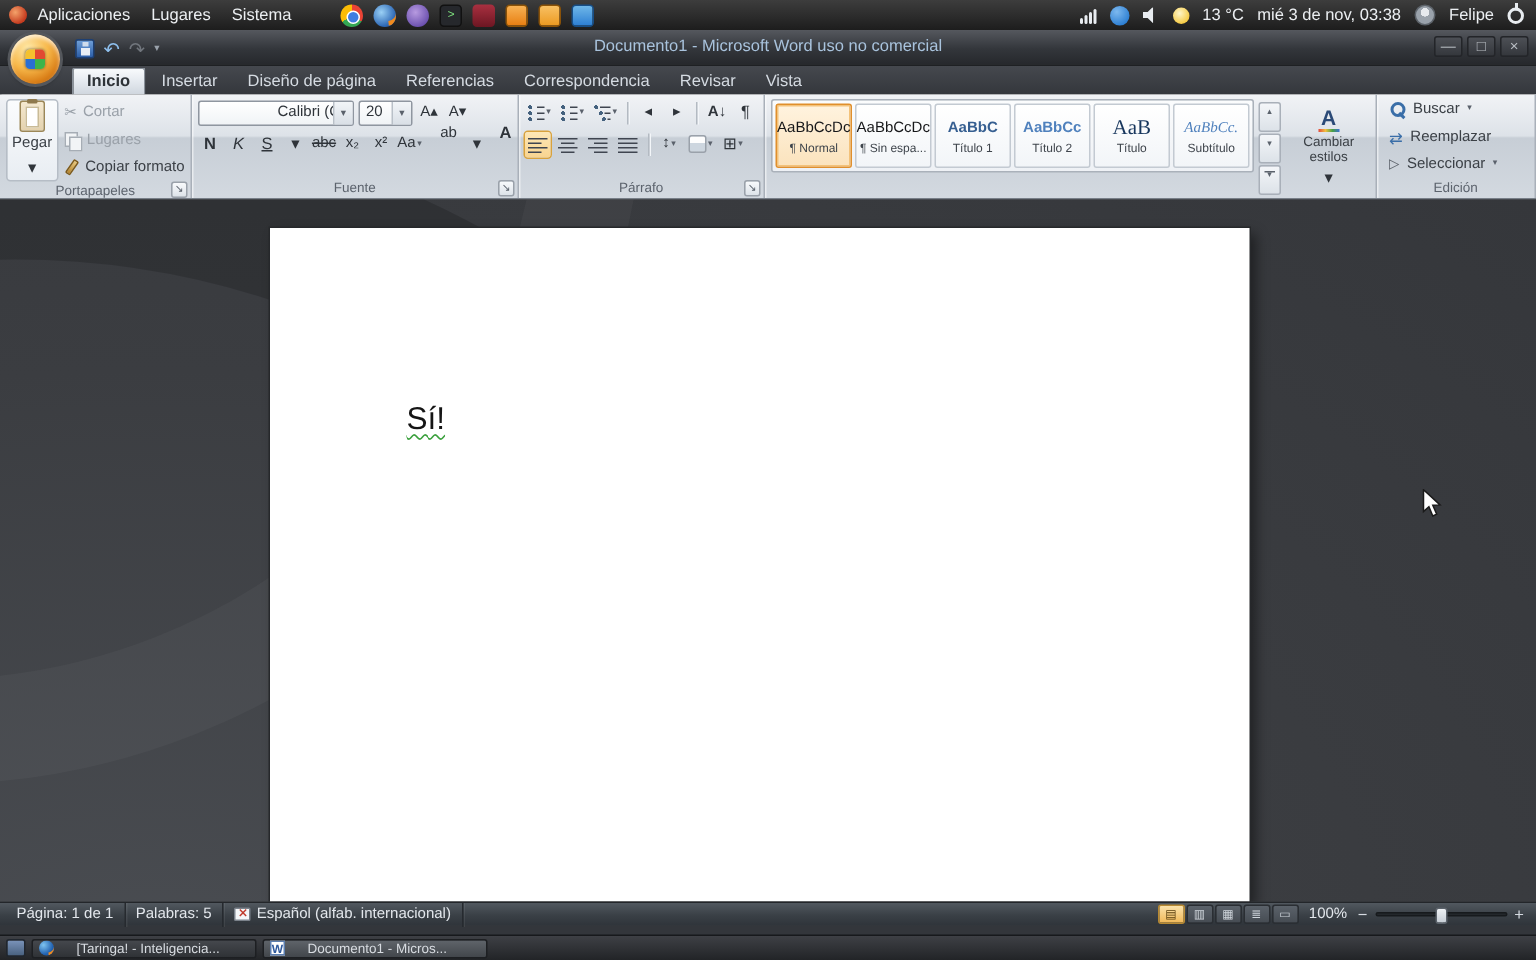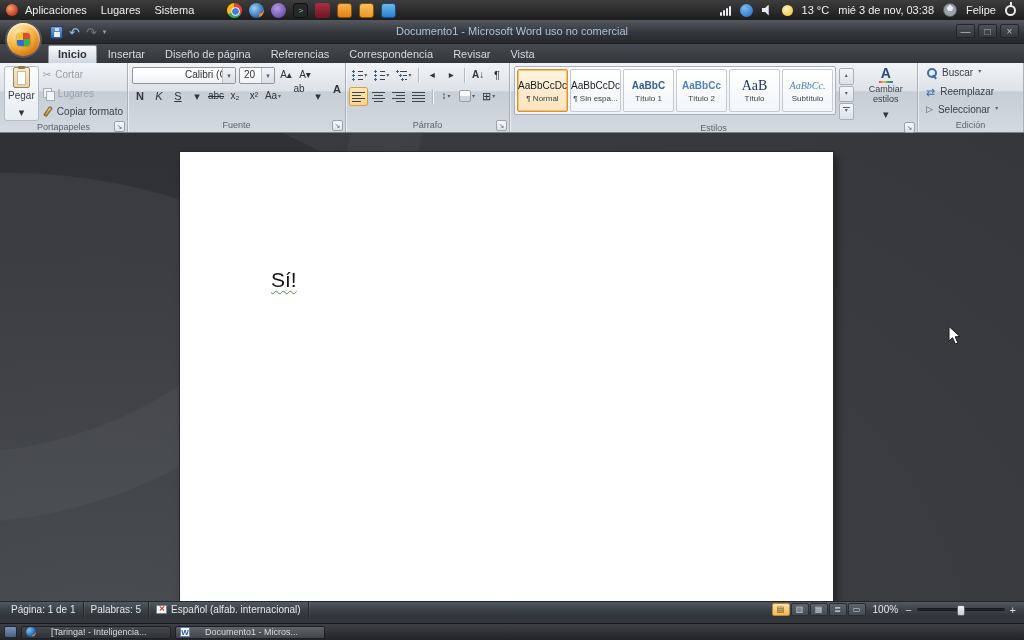--- a/index.html
+++ b/index.html
@@ -455,24 +455,20 @@
             <span class="scb">▾</span>
             <span class="scb more">▾</span>
           </div>
           <div class="changestyles">
             <span class="cs-icon">A</span>
             <span class="cs-bar"></span>
             <span class="cs-label">Cambiar estilos</span>
             <span class="fbtn dd">▾</span>
           </div>
         </div>
-        <div class="glabel">
-          <span>Estilos</span>
-          <span class="dlg">↘</span>
-        </div>
       </div>
 
       <div class="group g-edit">
         <div class="gbody">
           <span class="erow">
             <span class="search-icon"></span>
             <span>Buscar</span>
             <span class="dd">▾</span>
           </span>
           <span class="erow">

